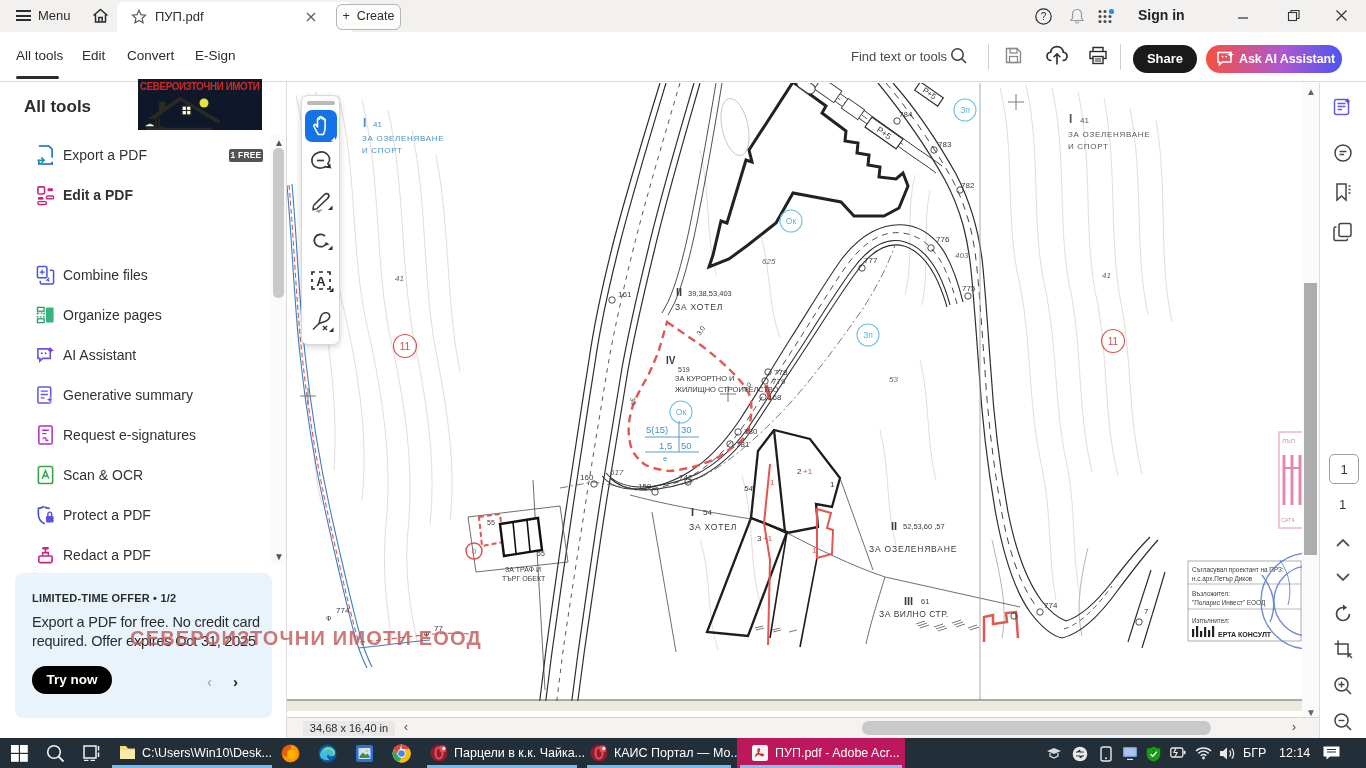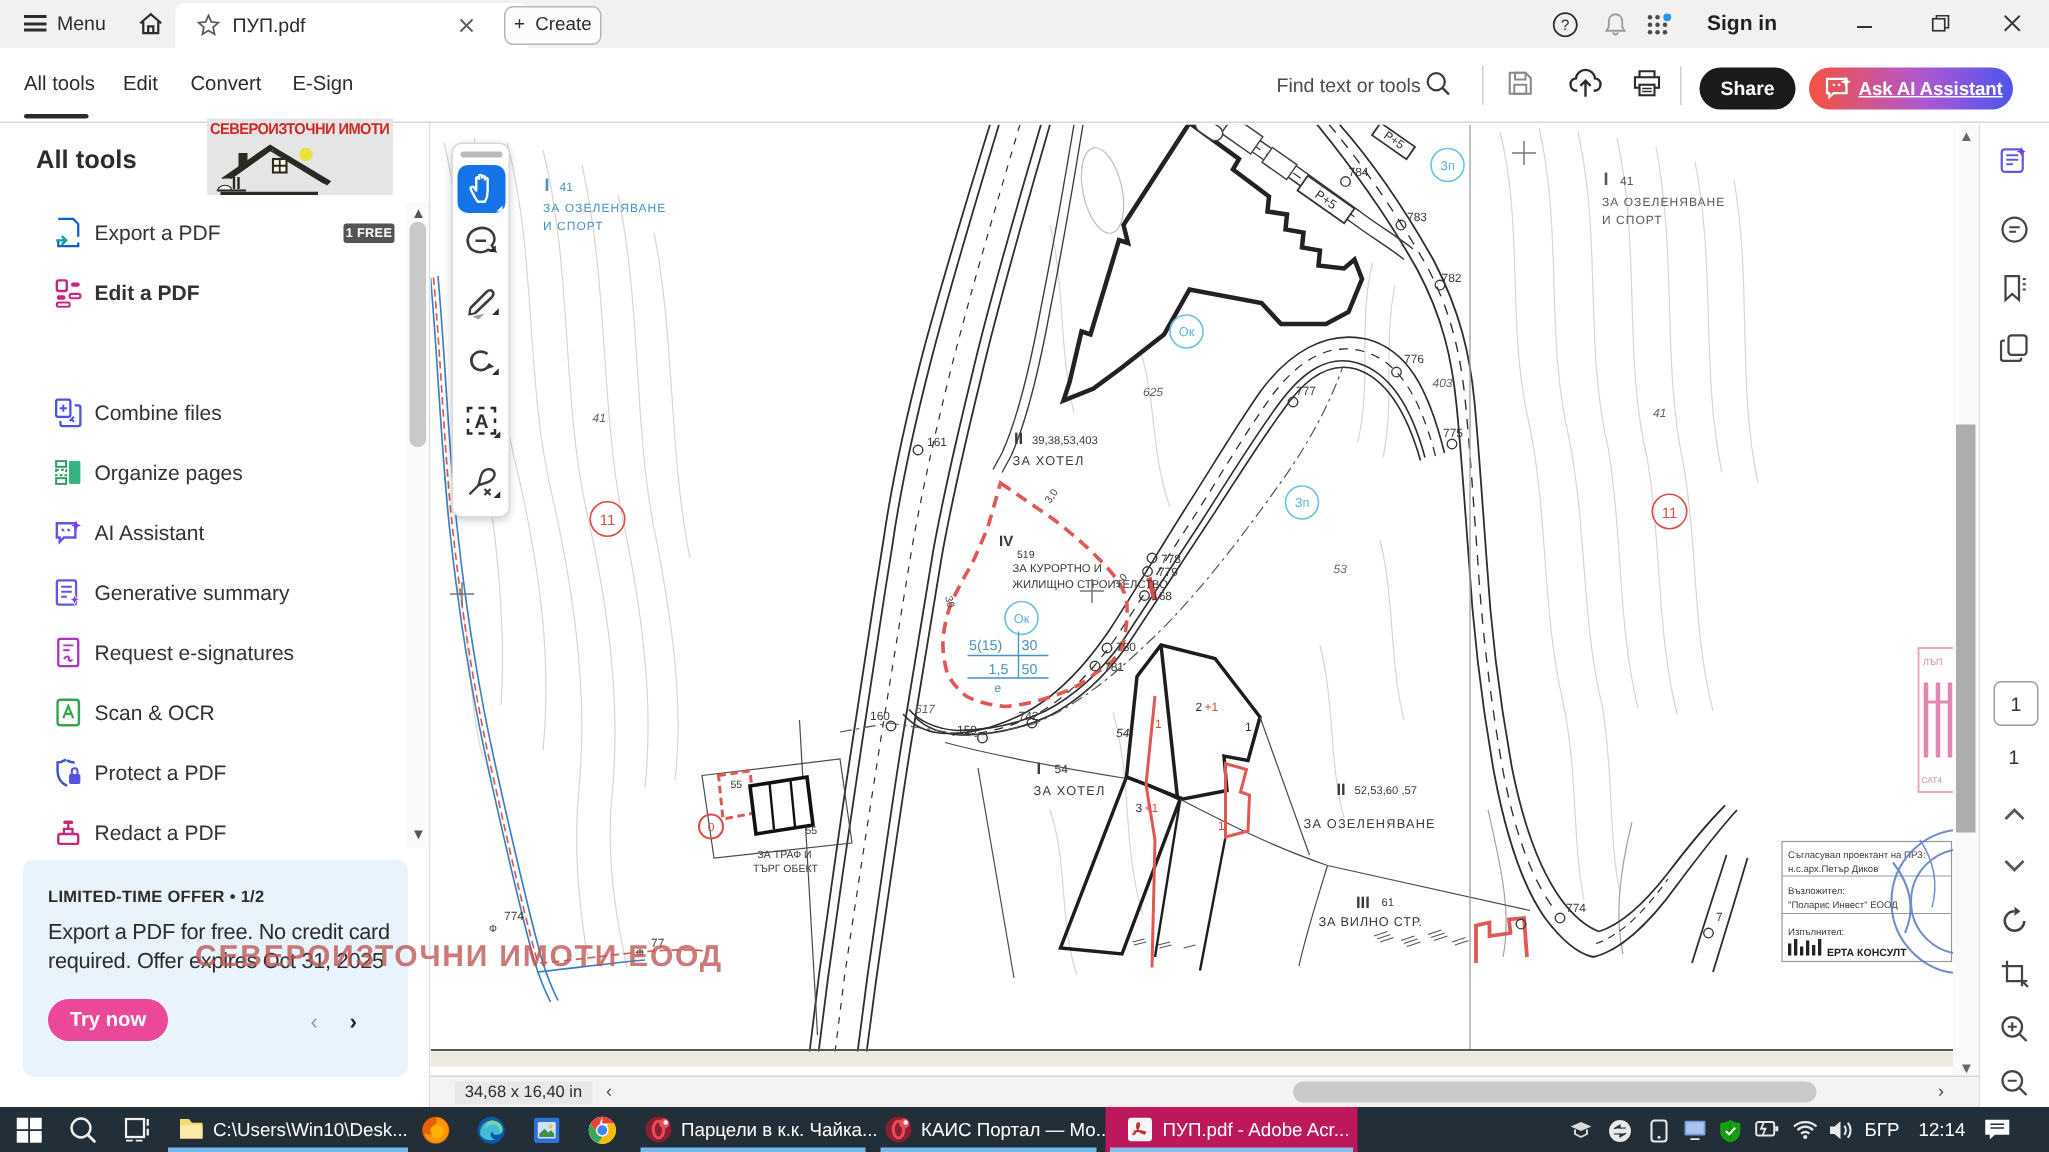--- a/index.html
+++ b/index.html
@@ -35,21 +35,21 @@
 .litem .lic { position:absolute; left:0; top:0; width:19px; height:22px; }
 .litem .ltxt { position:absolute; left:27px; top:3px; font-size:14px; color:#323232; white-space:nowrap; }
 #freebadge { position:absolute; left:229px; top:67px; width:34px; height:13px; background:#545454; color:#fff; font-size:8.5px; font-weight:bold; text-align:center; line-height:13px; border-radius:2px; letter-spacing:.2px; }
 #lp-scroll { position:absolute; left:271px; top:53px; width:15px; height:430px; background:#fafafa; }
 #lp-thumb { position:absolute; left:2px; top:13px; width:11px; height:150px; background:#c9c9c9; border-radius:5px; }
 .scroll-arrow { color:#555; font-size:10px; position:absolute; left:3px; }
 
 #offercard { position:absolute; left:15px; top:491px; width:257px; height:145px; background:#e9f3fb; border-radius:8px; }
 #offercard .t1 { position:absolute; left:17px; top:19px; font-size:11px; font-weight:bold; color:#2c2c2c; letter-spacing:.2px; }
 #offercard .t2 { position:absolute; left:17px; top:40px; width:240px; font-size:14.5px; color:#2c2c2c; line-height:19px; letter-spacing:-0.2px; }
-#trynow { position:absolute; left:17px; top:93px; width:80px; height:28px; background:#ec4899; border-radius:15px; color:#fff; font-size:13.5px; font-weight:bold; text-align:center; line-height:28px; }
+#trynow { position:absolute; left:17px; top:93px; width:80px; height:28px; background:#000000; border-radius:15px; color:#fff; font-size:13.5px; font-weight:bold; text-align:center; line-height:28px; }
 .caro { position:absolute; top:100px; font-size:15px; color:#666; }
 
 
 #canvas { position:absolute; left:287px; top:83px; width:1015px; height:634px; background:#fff; overflow:hidden; }
 
 
 #toolfloat { position:absolute; left:301px; top:95px; width:39px; height:250px; background:#fff; border:1px solid #d9d9d9; border-radius:7px; box-shadow:0 2px 6px rgba(0,0,0,.18); }
 #toolfloat .handle { position:absolute; left:5px; top:5px; width:28px; height:4px; background:#b9b9b9; border-radius:2px; }
 #handbtn { position:absolute; left:3px; top:14px; width:32px; height:32px; background:#1473e6; border-radius:7px; }
 .tfi { position:absolute; left:7px; width:25px; height:25px; }
@@ -69,21 +69,21 @@
 #hthumb { position:absolute; left:575px; top:3px; width:349px; height:14px; background:#c9c9c9; border-radius:7px; }
 
 
 #taskbar { position:absolute; left:0; top:738px; width:1366px; height:30px; background:#222f38; }
 .tbtask { position:absolute; top:0; height:30px; }
 .tbtask .lbl { position:absolute; top:8px; font-size:12.5px; color:#fff; white-space:nowrap; }
 .underl { position:absolute; bottom:0; height:3px; background:#76b9ed; }
 .trayico { position:absolute; top:8px; color:#eee; font-size:12px; }
 
 
-#logo { position:absolute; left:138px; top:79px; width:124px; height:51px; background:#e5e5e5; }
+#logo { position:absolute; left:138px; top:79px; width:124px; height:51px; background:#0f172a; }
 #watermark { position:absolute; left:130px; top:627px; width:520px; font-size:20px; font-weight:bold; color:rgba(191,88,86,.8); white-space:nowrap; letter-spacing:1.2px; }
 </style>
 </head>
 <body>
 <div id="app">
 
   <div id="topbar">
     <div class="menu-burger">
         <div></div>
         <div></div>
@@ -158,21 +158,21 @@
         <path d="M11 19.5 V9 M7.6 12.2 L11 8.8 L14.4 12.2" fill="none" stroke="#2c2c2c" stroke-width="1.6"></path>
       </svg>
     <svg class="abs" style="left:1088px;top:14px" width="20" height="19" viewBox="0 0 20 19">
         <path d="M5 5.5 V1.5 H15 V5.5" fill="none" stroke="#2c2c2c" stroke-width="1.4"></path>
         <rect x="2" y="5.5" width="16" height="7" fill="none" stroke="#2c2c2c" stroke-width="1.4"></rect>
         <rect x="5" y="10.5" width="10" height="7" fill="#fff" stroke="#2c2c2c" stroke-width="1.4"></rect>
         <path d="M6.8 13 H13.2 M6.8 15 H13.2" stroke="#2c2c2c" stroke-width="1.1"></path>
       </svg>
     <div class="divid" style="left:1120px;"></div>
     <div id="sharebtn" style="top:13px;">Share</div>
-    <div id="aibtn" style="top:13px;text-decoration:underline;"><span>Ask AI Assistant</span>
+    <div id="aibtn" style="top:13px;"><span>Ask AI Assistant</span>
       <svg class="abs" style="left:10px;top:5px" width="20" height="18" viewBox="0 0 20 18">
           <path d="M2 2.5 H15 V12 H6.5 L3.5 14.8 V12 H2 Z" fill="none" stroke="#fff" stroke-width="1.5"></path>
           <path d="M14.5 1 L15.5 3.5 18 4.5 15.5 5.5 14.5 8 13.5 5.5 11 4.5 13.5 3.5 Z" fill="#fff"></path>
           <path d="M6 6 L7.2 7.2 M9.5 6 L10.7 7.2" stroke="#fff" stroke-width="1.4"></path>
         </svg>
     </div>
   </div>
 
   <div id="leftpanel">
     <div id="alltools-h">All tools</div>

